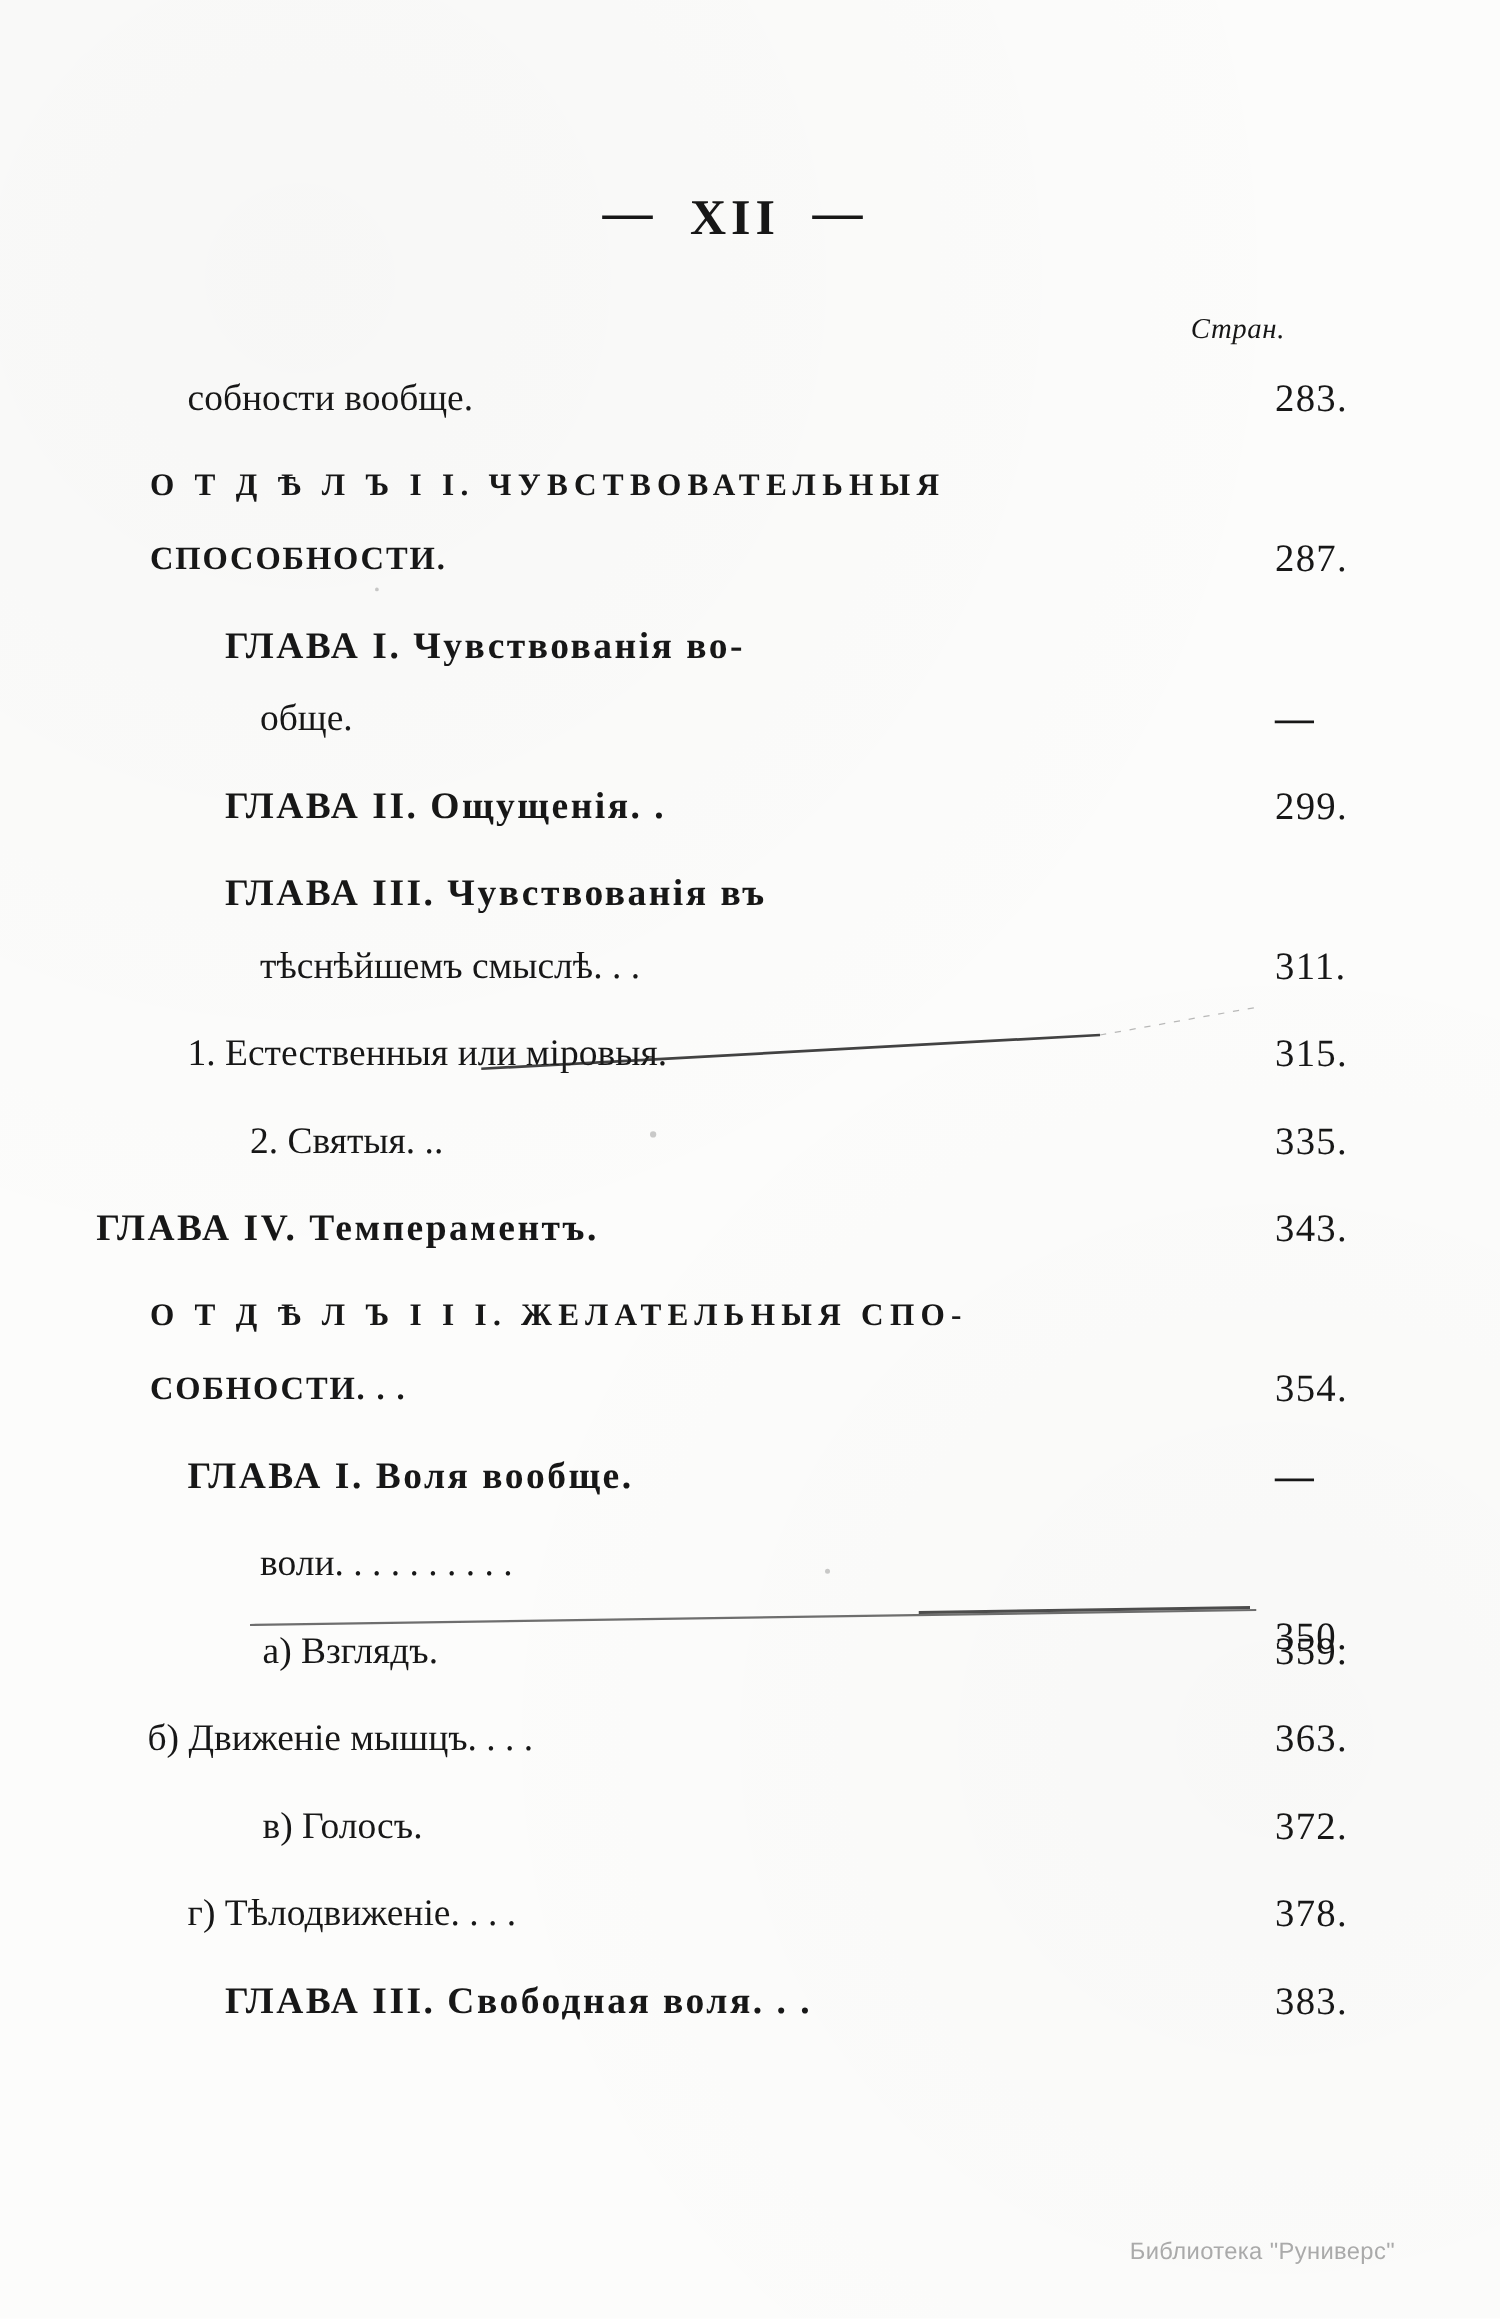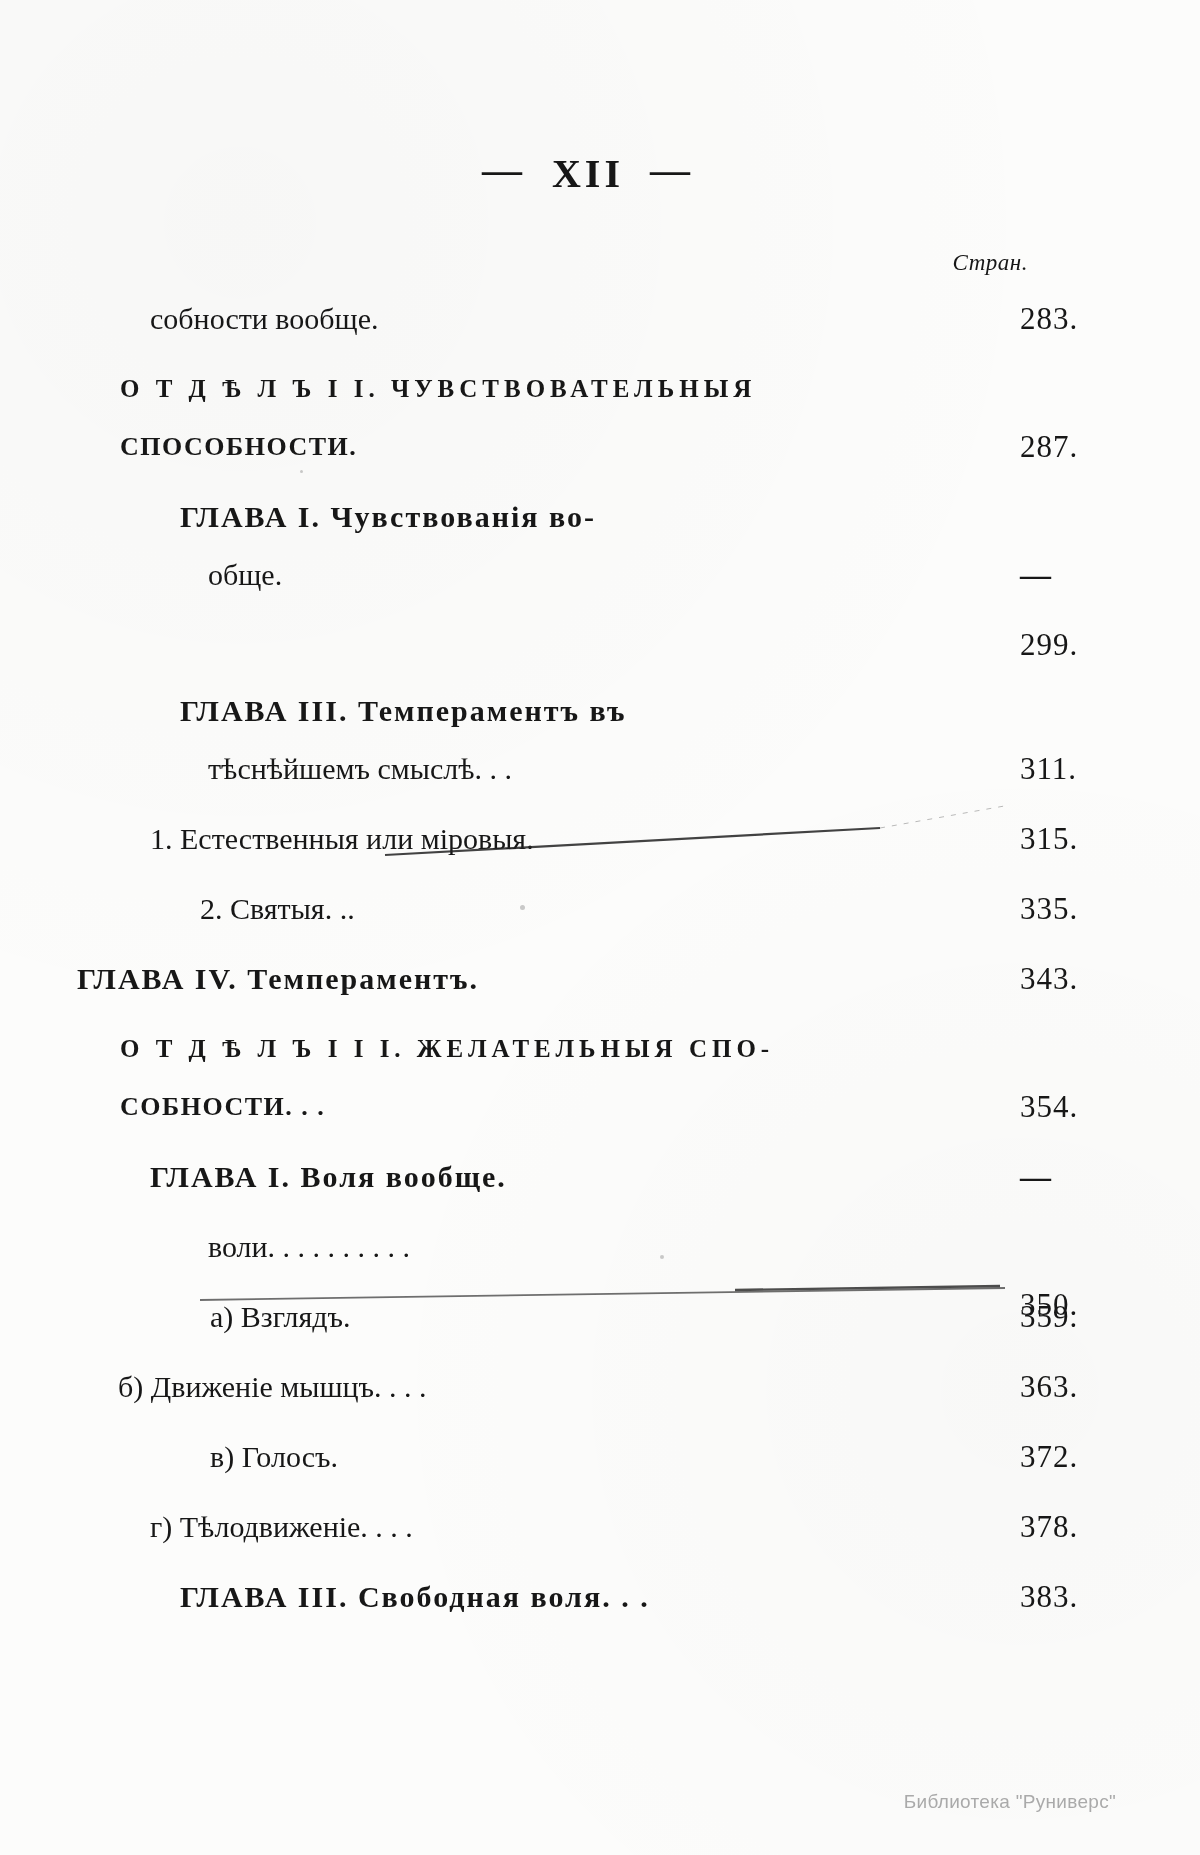--- a/index.html
+++ b/index.html
@@ -148,25 +148,26 @@
       <span class="pagenum" style="top:58px;">287.</span>
     </div>
 
     <div class="entry" style="padding-left:180px;">
       <span class="line chapter">ГЛАВА    I. Чувствованія   во-</span>
       <span class="line" style="padding-left:28px;">обще.</span>
       <span class="pagenum dash-only" style="top:58px;">—</span>
     </div>
 
     <div class="entry" style="padding-left:180px;">
+      <span class="line chapter">ГЛАВА   II. Ощущенія. .</span>
       <span class="pagenum">299.</span>
     </div>
 
     <div class="entry" style="padding-left:180px;">
-      <span class="line chapter">ГЛАВА   III.  Темпераментъ   въ</span>
+      <span class="line chapter">ГЛАВА   III.  Чувствованія   въ</span>
       <span class="line" style="padding-left:28px;">тѣснѣйшемъ  смыслѣ.      . .</span>
       <span class="pagenum" style="top:58px;">311.</span>
     </div>
 
     <div class="entry" style="">
       <span class="line">1. Естественныя  или  міровыя.</span>
       <span class="pagenum">315.</span>
     </div>
 
     <div class="entry" style="padding-left:200px;">

